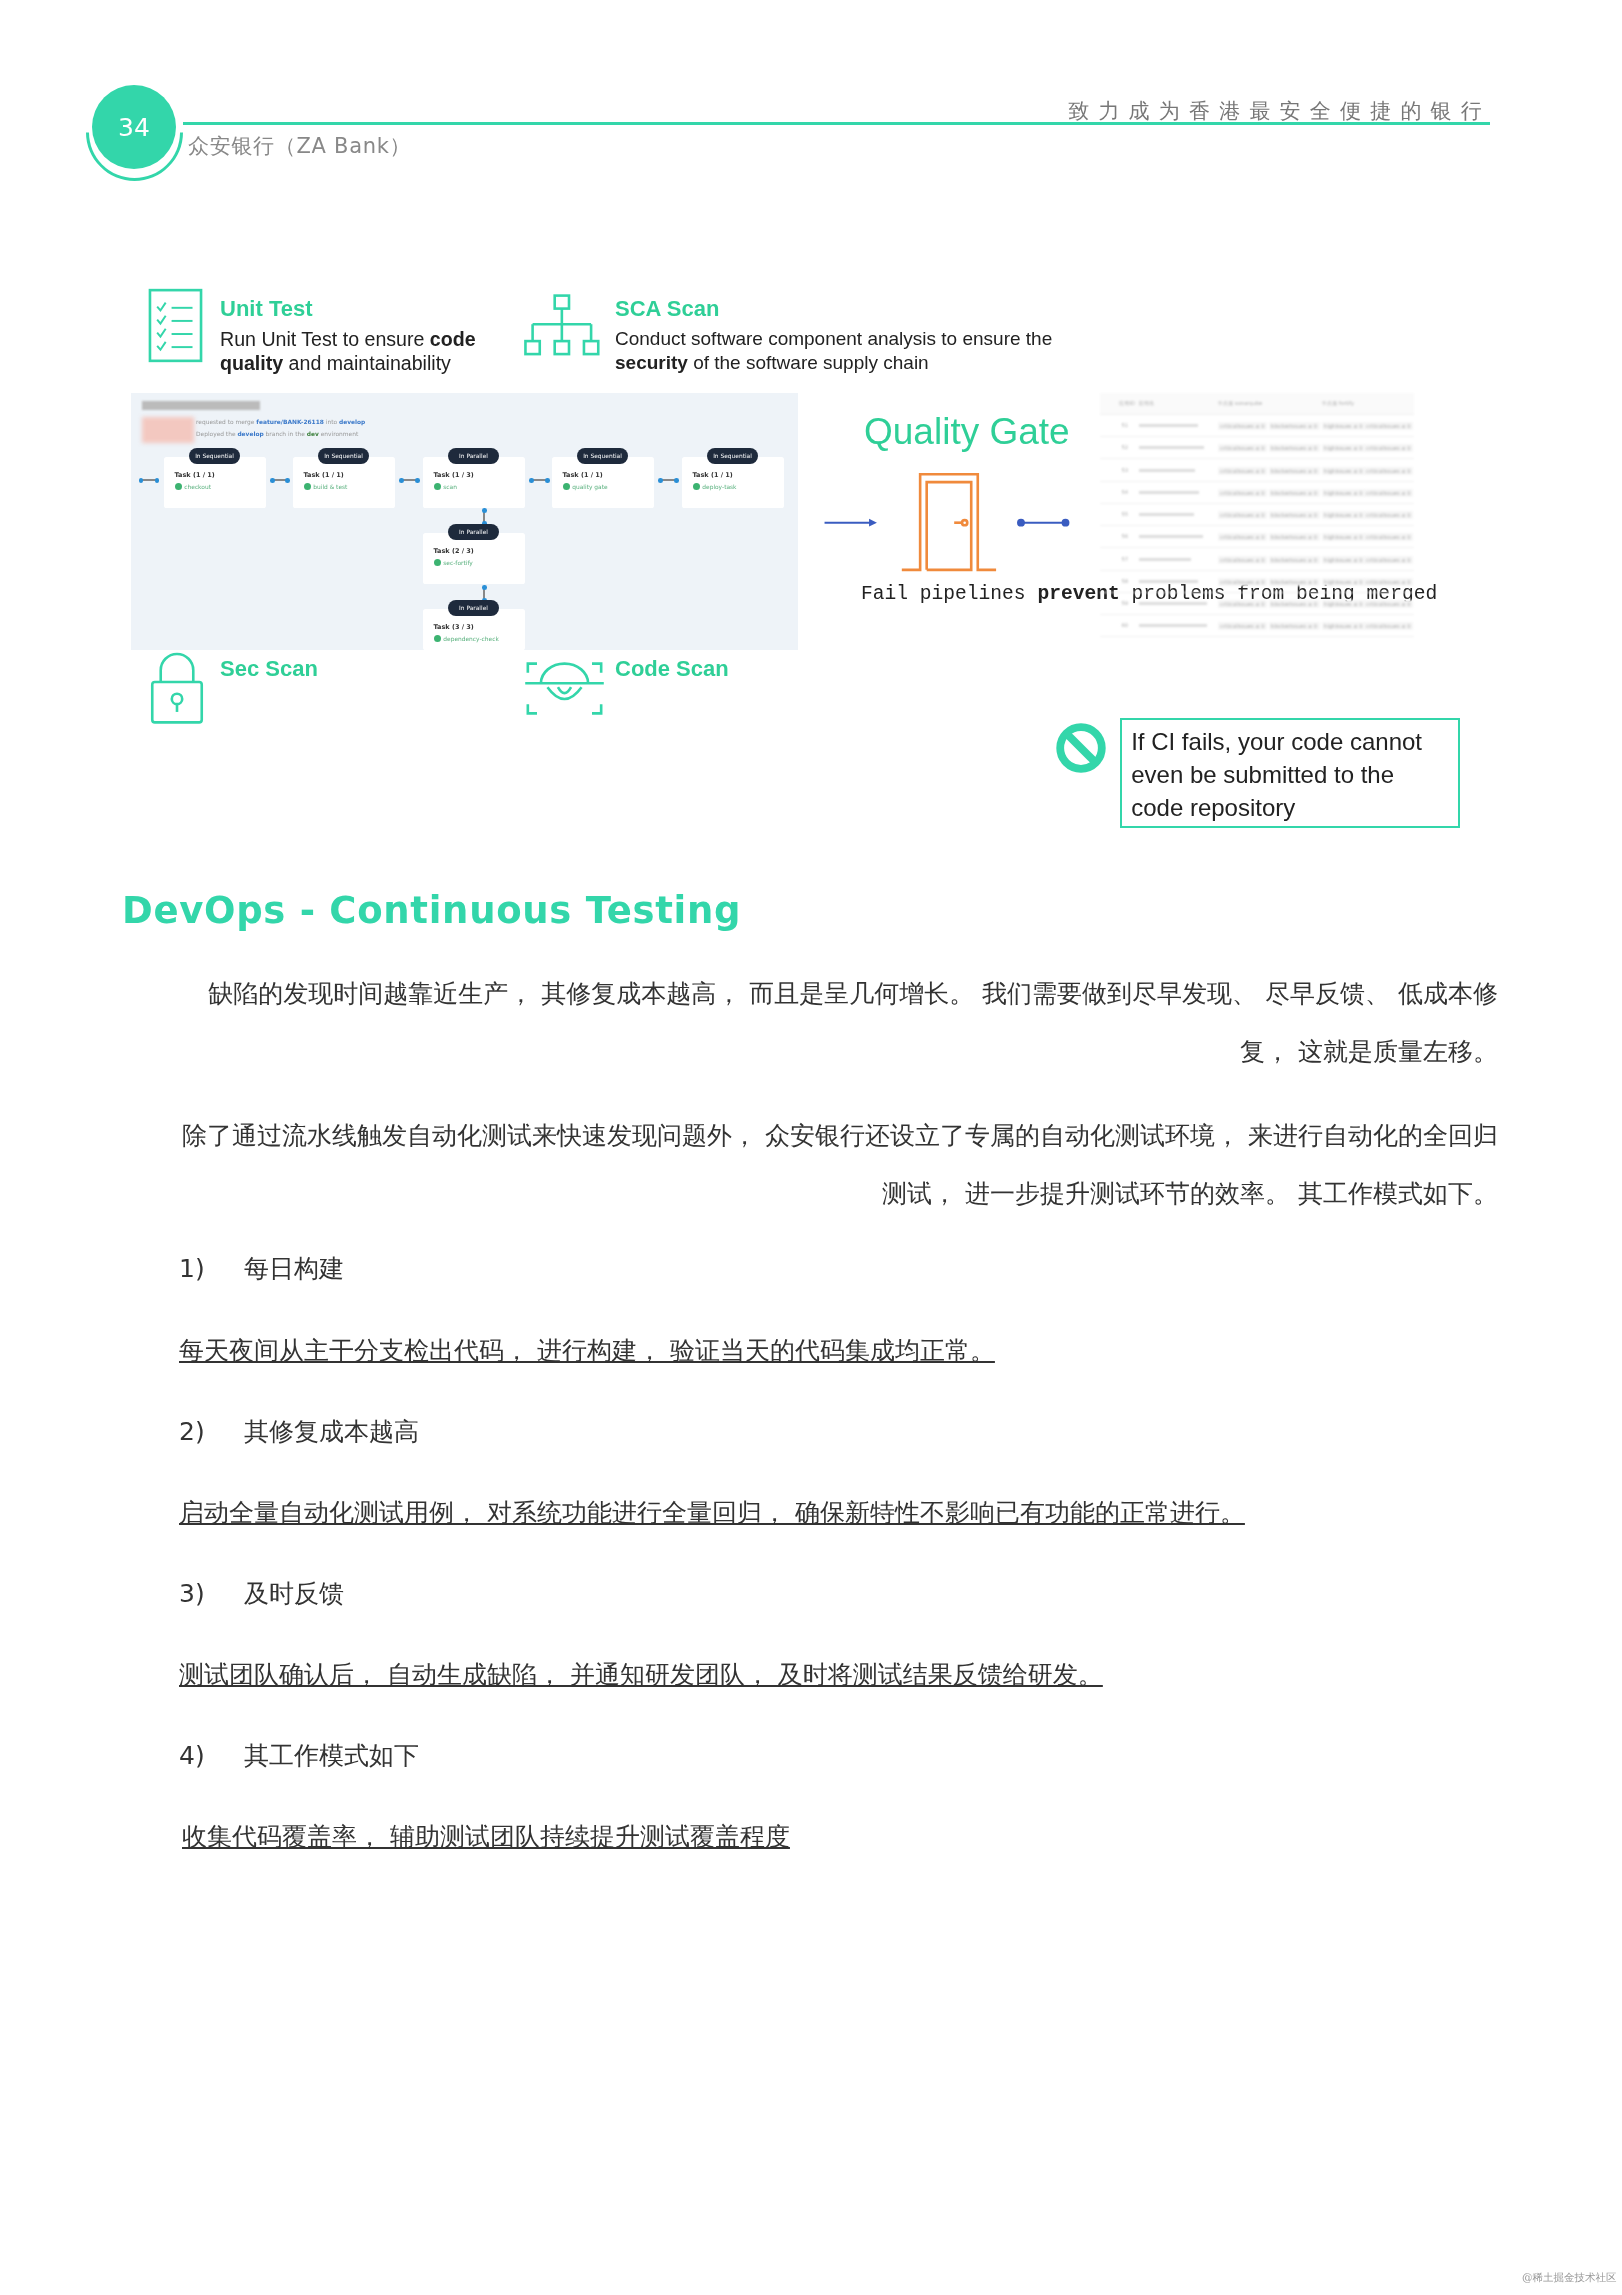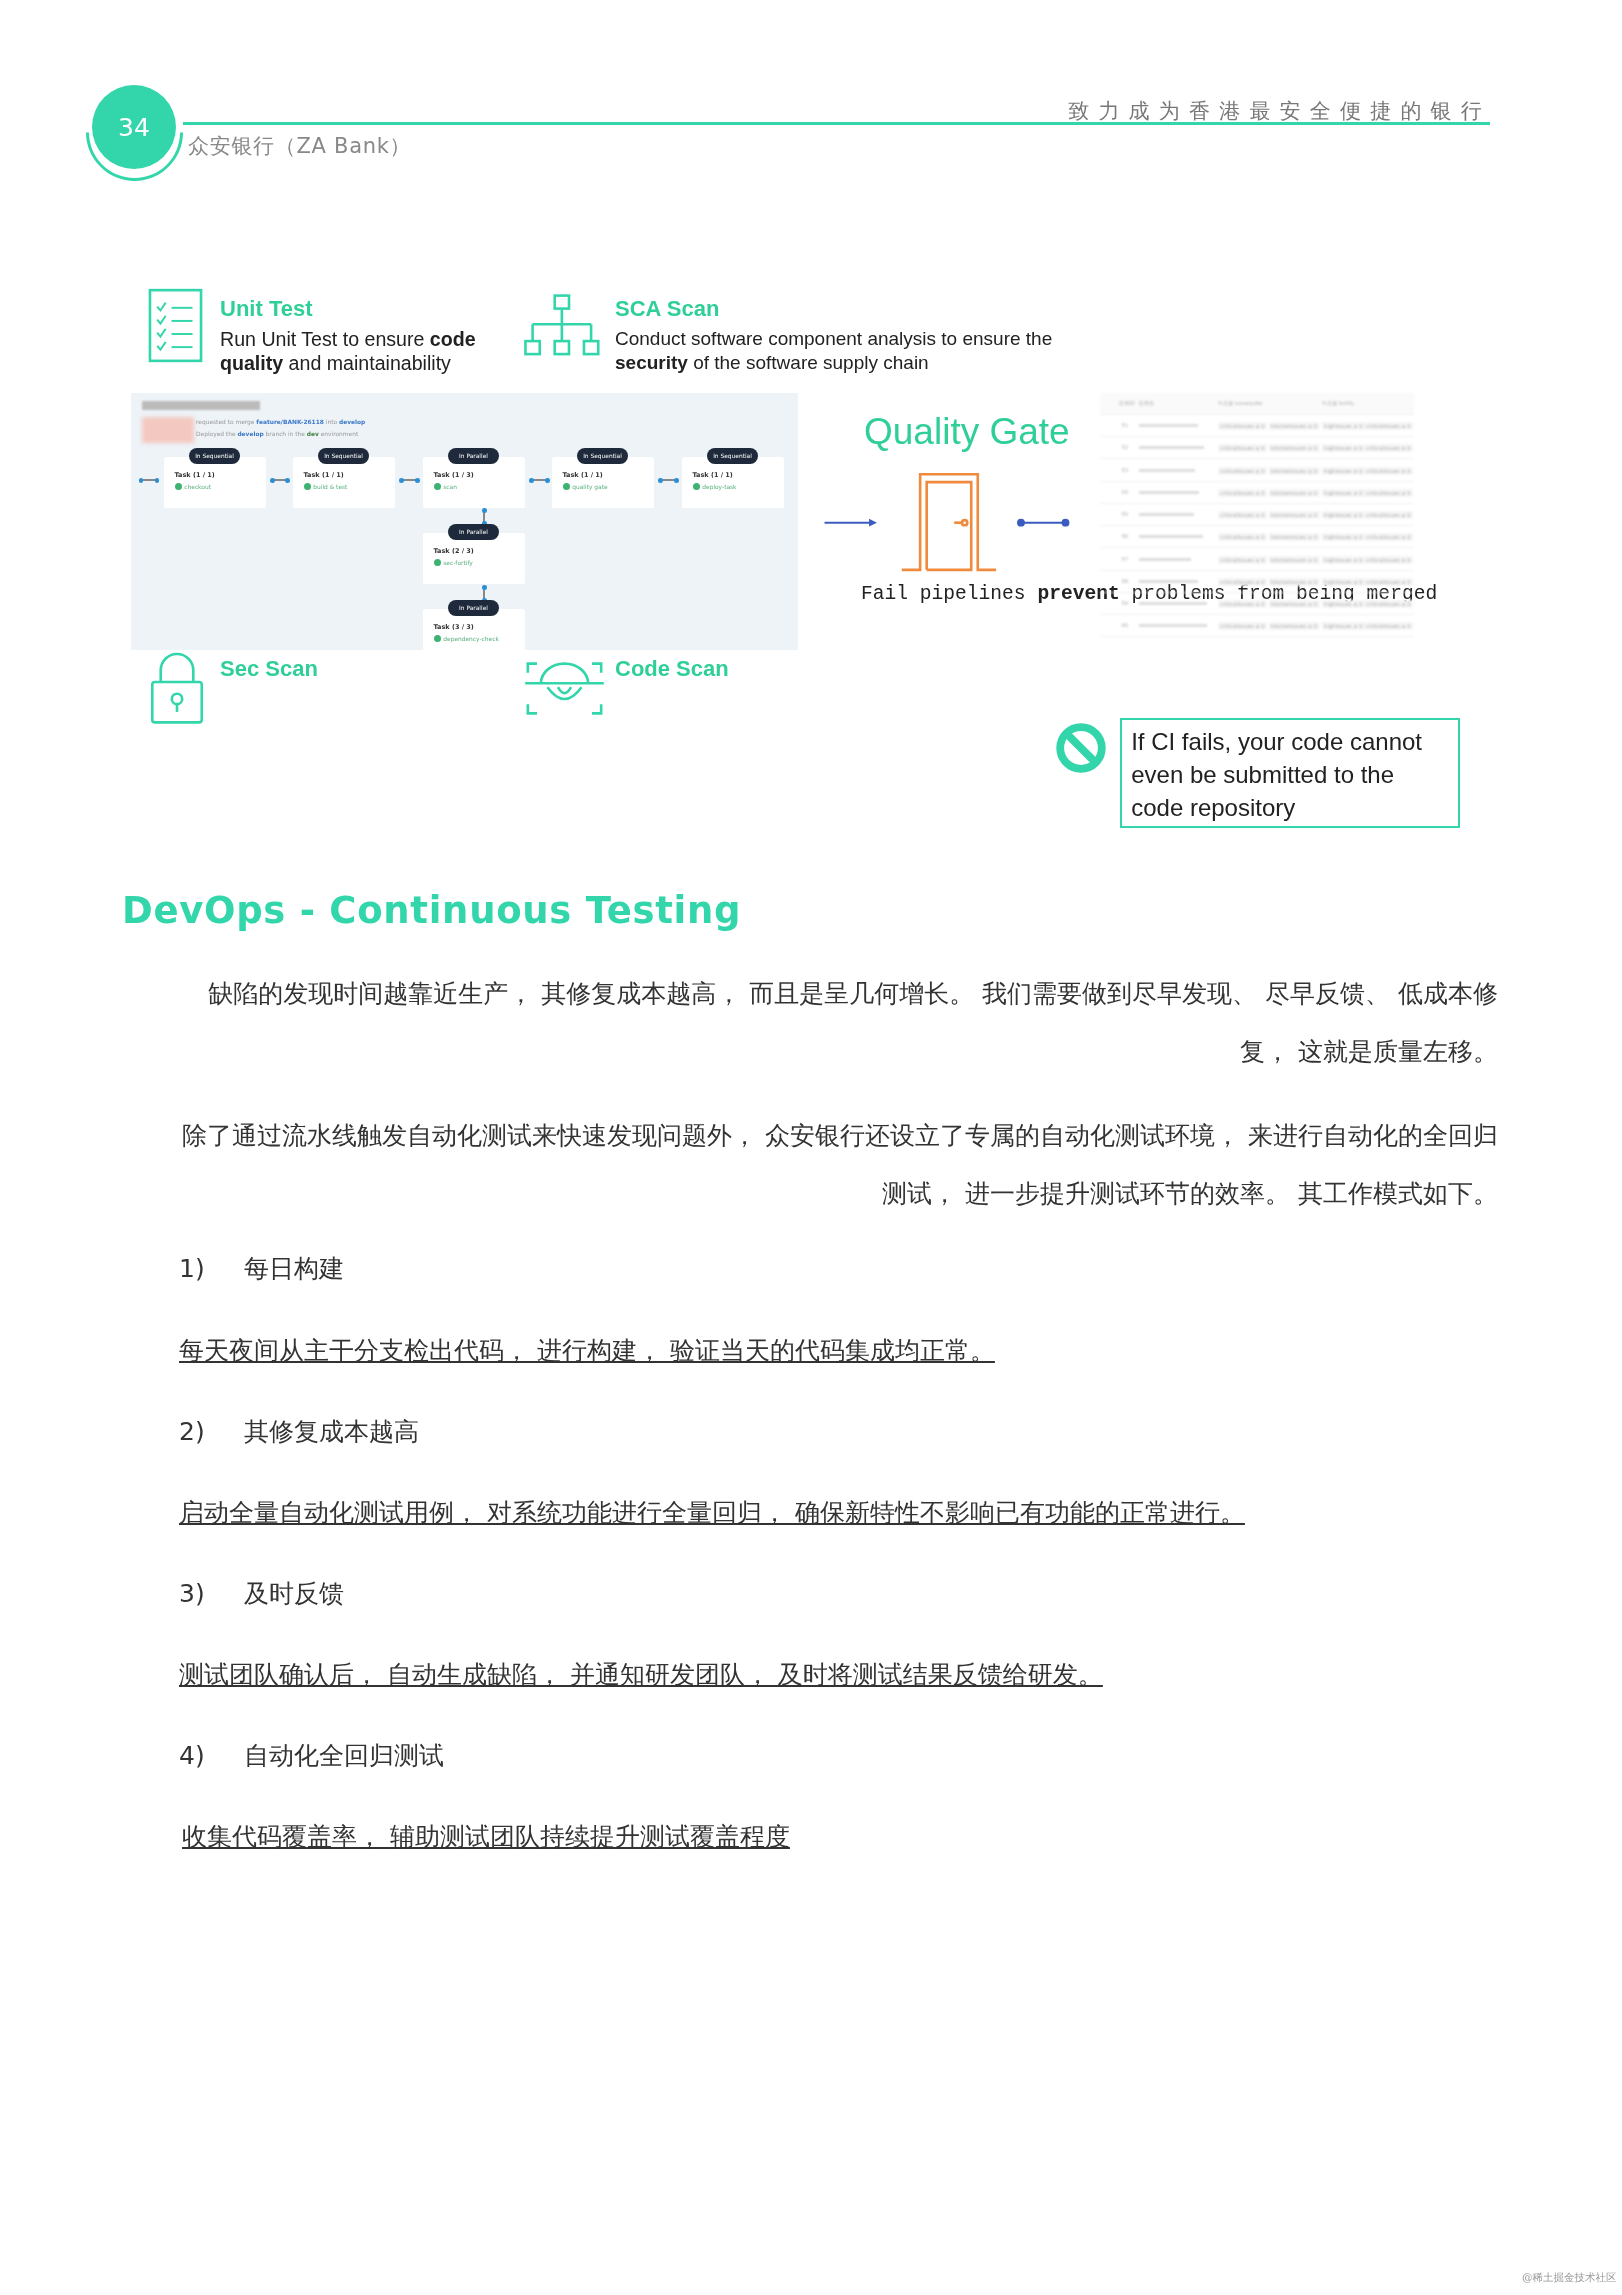--- a/index.html
+++ b/index.html
@@ -347,17 +347,17 @@
 
 <div class="item-head" style="top:1252px;"><span class="item-num">1)</span><span>每日构建</span></div>
 <div class="item-body" style="top:1334px;">每天夜间从主干分支检出代码， 进行构建， 验证当天的代码集成均正常。</div>
 
 <div class="item-head" style="top:1415px;"><span class="item-num">2)</span><span>其修复成本越高</span></div>
 <div class="item-body" style="top:1496px;">启动全量自动化测试用例， 对系统功能进行全量回归， 确保新特性不影响已有功能的正常进行。</div>
 
 <div class="item-head" style="top:1577px;"><span class="item-num">3)</span><span>及时反馈</span></div>
 <div class="item-body" style="top:1658px;">测试团队确认后， 自动生成缺陷， 并通知研发团队， 及时将测试结果反馈给研发。</div>
 
-<div class="item-head" style="top:1739px;"><span class="item-num">4)</span><span>自动化全回归测试</span></div>
+<div class="item-head" style="top:1739px;"><span class="item-num">4)</span><span>其工作模式如下</span></div>
 <div class="item-body" style="top:1820px; left:182px;">收集代码覆盖率， 辅助测试团队持续提升测试覆盖程度</div>
 
 <div class="watermark">@稀土掘金技术社区</div>
 
 
 </body></html>

